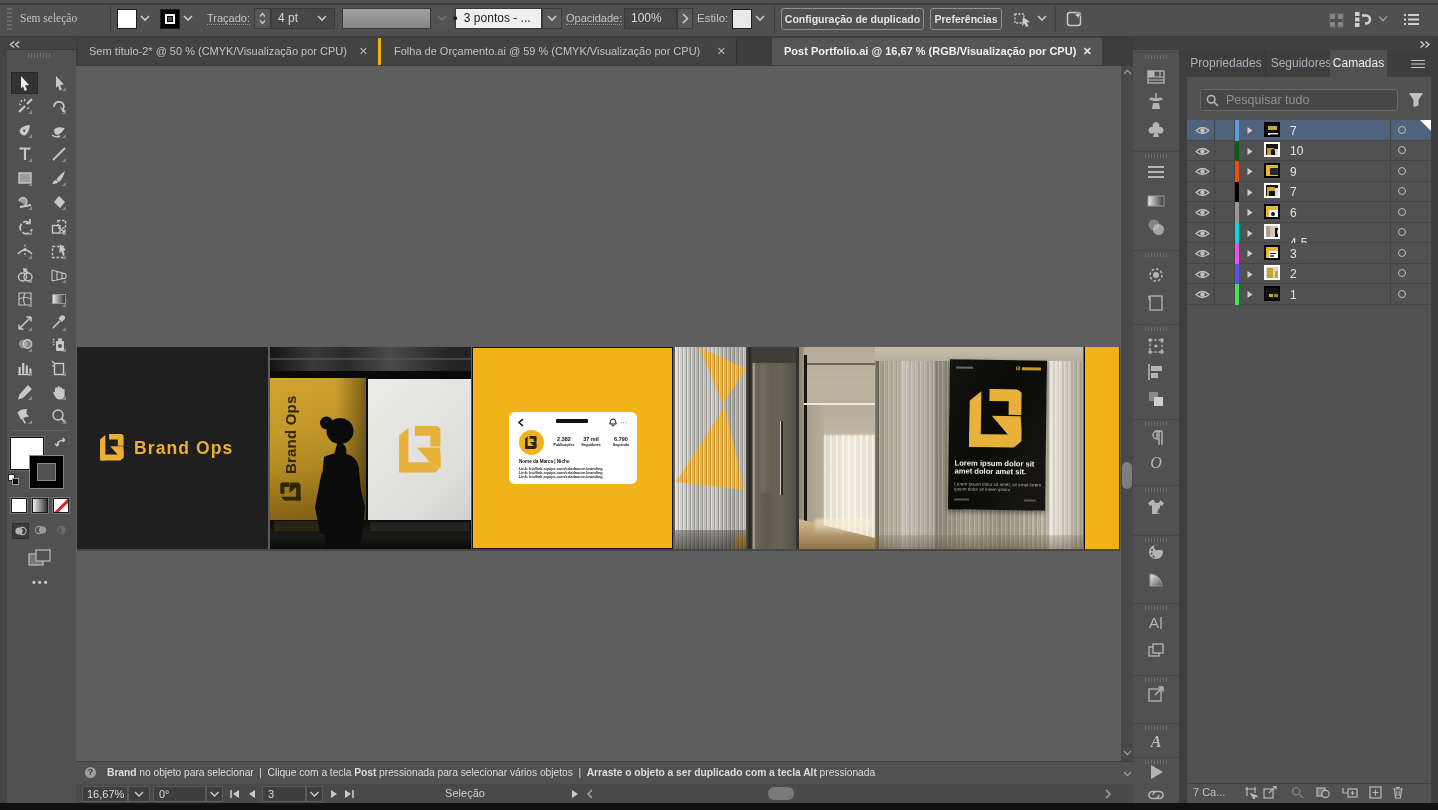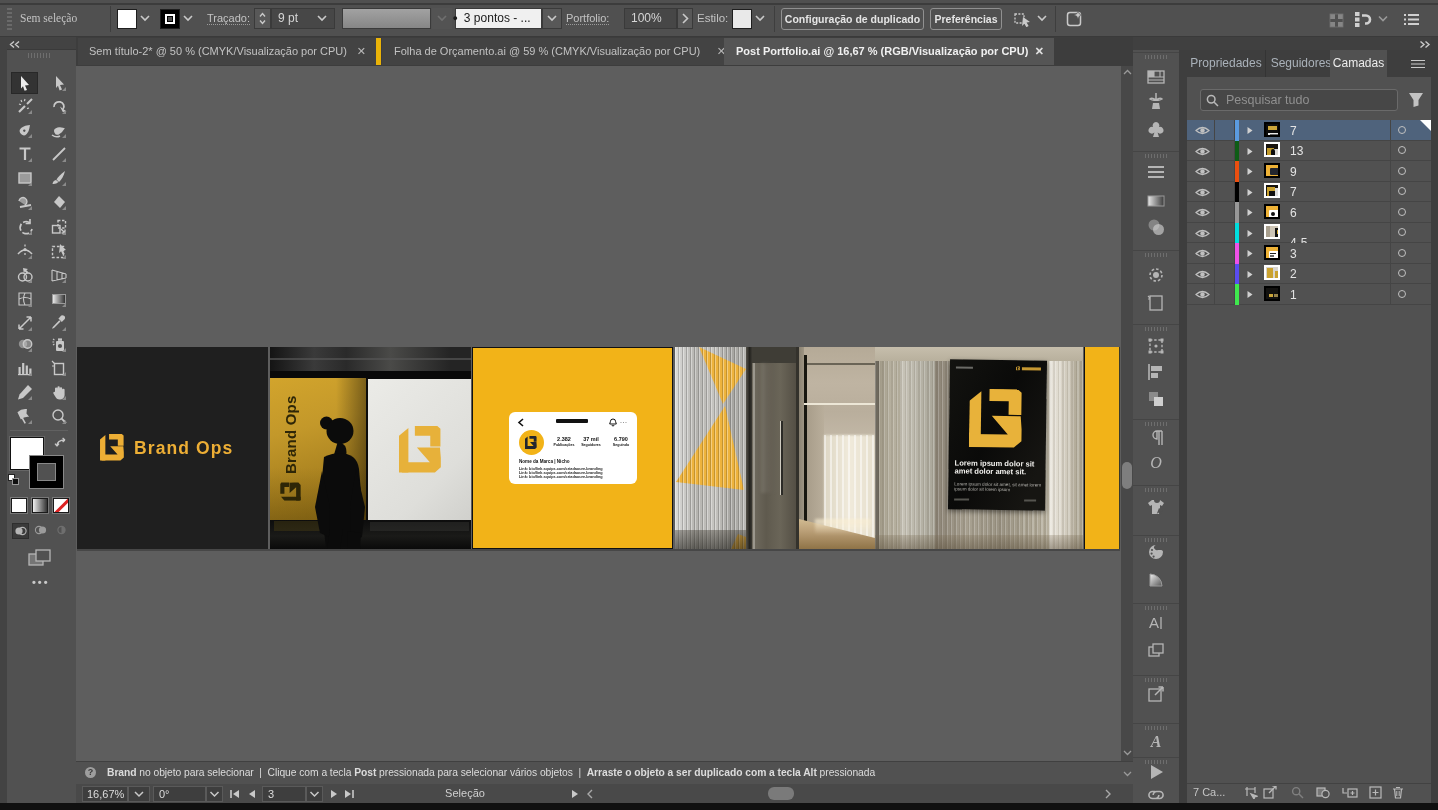--- a/index.html
+++ b/index.html
@@ -35,41 +35,41 @@
   </div>
 <div class="abs" style="left:207px;top:12px;font-size:11px;color:#c3c3c3;border-bottom:1px dotted #9a9a9a;">Traçado:</div>
 
 <div class="abs" style="left:254px;top:8px;width:17px;height:21px;background:#585858;border:1px solid #3a3a3a;">
  <svg width="15" height="19">
       <path d="M5 7.5l2.5-3L10 7.5" stroke="#c9c9c9" stroke-width="1.4" fill="none"></path>
       <path d="M5 11.5l2.5 3 2.5-3" stroke="#c9c9c9" stroke-width="1.4" fill="none"></path>
     </svg>
 </div>
 
-<div class="abs" style="left:271px;top:8px;width:64px;height:21px;background:#474747;border:1px solid #3a3a3a;color:#d6d6d6;font-size:12px;line-height:19px;padding-left:6px;">9 pt</div>
+<div class="abs" style="left:271px;top:8px;width:64px;height:21px;background:#474747;border:1px solid #3a3a3a;color:#d6d6d6;font-size:12px;line-height:19px;padding-left:6px;">4 pt</div>
 <div class="abs" style="left:316px;top:14px;">
     <svg width="12" height="8">
       <path d="M2 2l4 4 4-4" stroke="#c9c9c9" stroke-width="1.6" fill="none"></path>
     </svg>
   </div>
 
 <div class="abs" style="left:342px;top:8px;width:89px;height:21px;background:linear-gradient(#a2a2a2,#868686);border:1px solid #3a3a3a;"></div>
 <div class="abs" style="left:432px;top:8px;width:20px;height:21px;background:#565656;opacity:.55;">
     <svg width="20" height="21">
       <path d="M6 8l4 4 4-4" stroke="#8a8a8a" stroke-width="1.6" fill="none"></path>
     </svg>
   </div>
 
 <div class="abs" style="left:455px;top:8px;width:87px;height:21px;background:#f0f0f0;border:1px solid #3a3a3a;font-size:12px;color:#1a1a1a;line-height:19px;text-align:center;"><span style="font-size:9px;position:relative;top:-1px;left:-10px;">●</span><span style="position:relative;left:-4px;">3 pontos - ...</span></div>
 <div class="abs" style="left:542px;top:8px;width:20px;height:21px;background:#585858;border:1px solid #3a3a3a;">
     <svg width="18" height="19">
       <path d="M5 7l4 4 4-4" stroke="#c9c9c9" stroke-width="1.6" fill="none"></path>
     </svg>
   </div>
-<div class="abs" style="left:566px;top:12px;font-size:11px;color:#c3c3c3;border-bottom:1px dotted #9a9a9a;">Portfolio:</div>
+<div class="abs" style="left:566px;top:12px;font-size:11px;color:#c3c3c3;border-bottom:1px dotted #9a9a9a;">Opacidade:</div>
 <div class="abs" style="left:624px;top:8px;width:53px;height:21px;background:#474747;border:1px solid #3a3a3a;color:#d6d6d6;font-size:12px;line-height:19px;padding-left:6px;">100%</div>
 <div class="abs" style="left:677px;top:8px;width:16px;height:21px;background:#585858;border:1px solid #3a3a3a;">
     <svg width="14" height="19">
       <path d="M5 5l4.5 4.5L5 14" stroke="#c9c9c9" stroke-width="1.6" fill="none"></path>
     </svg>
   </div>
 <div class="abs" style="left:697px;top:12px;font-size:11.5px;color:#c3c3c3;">Estilo:</div>
 <div class="abs" style="left:732px;top:9px;width:20px;height:20px;background:#e9e9e9;border:1px solid #1e1e1e;"></div>
 <div class="abs" style="left:754px;top:14px;">
     <svg width="12" height="8">
@@ -128,23 +128,23 @@
       <rect x="4" y="1" width="11" height="2" fill="#d0d0d0"></rect>
   <rect x="0" y="5.5" width="2" height="2" fill="#d0d0d0"></rect>
       <rect x="4" y="5.5" width="11" height="2" fill="#d0d0d0"></rect>
   <rect x="0" y="10" width="2" height="2" fill="#d0d0d0"></rect>
       <rect x="4" y="10" width="11" height="2" fill="#d0d0d0"></rect>
     </svg>
   </div>
 
 <div class="abs" id="tabrow" style="left:76px;top:37px;width:1057px;height:29px;background:#3d3d3d;"></div>
 
-<div class="abs" style="left:78px;top:38px;width:303px;height:27px;background:#434343;border-right:5px solid #eab308;color:#c2c2c2;font-size:11px;line-height:27px;padding-left:11px;white-space:nowrap;">Sem título-2* @ 50 % (CMYK/Visualização por CPU)<span style="position:absolute;right:10px;top:0;color:#b9b9b9;font-size:11px;">✕</span></div>
+<div class="abs" style="left:78px;top:38px;width:303px;height:27px;background:#434343;border-right:3px solid #eab308;color:#c2c2c2;font-size:11px;line-height:27px;padding-left:11px;white-space:nowrap;">Sem título-2* @ 50 % (CMYK/Visualização por CPU)<span style="position:absolute;right:10px;top:0;color:#b9b9b9;font-size:11px;">✕</span></div>
 <div class="abs" style="left:382px;top:38px;width:355px;height:27px;background:#434343;border-right:1px solid #333333;color:#c2c2c2;font-size:11px;line-height:27px;padding-left:12px;white-space:nowrap;">Folha de Orçamento.ai @ 59 % (CMYK/Visualização por CPU)<span style="position:absolute;right:10px;top:0;color:#b9b9b9;font-size:11px;">✕</span></div>
-<div class="abs" style="left:724px;top:38px;width:330px;height:27px;background:#555555;color:#f0f0f0;font-size:11px;font-weight:bold;line-height:27px;padding-left:12px;white-space:nowrap;">Post Portfolio.ai @ 16,67 % (RGB/Visualização por CPU)<span style="position:absolute;right:10px;top:0;color:#e2e2e2;font-size:11px;font-weight:bold;">✕</span></div>
+<div class="abs" style="left:772px;top:38px;width:330px;height:27px;background:#555555;color:#f0f0f0;font-size:11px;font-weight:bold;line-height:27px;padding-left:12px;white-space:nowrap;">Post Portfolio.ai @ 16,67 % (RGB/Visualização por CPU)<span style="position:absolute;right:10px;top:0;color:#e2e2e2;font-size:11px;font-weight:bold;">✕</span></div>
 
 <div class="abs" id="lefttool" style="left:0;top:37px;width:76px;height:766px;background:#515151;"></div>
 <div class="abs" style="left:0;top:37px;width:76px;height:13px;background:#434343;border-bottom:1px solid #3a3a3a;"></div>
 <div class="abs" style="left:9px;top:41px;">
     <svg width="12" height="7">
       <path d="M5 .5 L1.5 3.5 L5 6.5 M10 .5 L6.5 3.5 L10 6.5" stroke="#c9c9c9" stroke-width="1.4" fill="none"></path>
     </svg>
   </div>
 <div class="abs" style="left:28px;top:53px;width:22px;height:5px;background:repeating-linear-gradient(90deg,#6e6e6e 0 1px,#515151 1px 3px);"></div>
 <div class="abs" style="left:0;top:37px;width:7px;height:766px;background:#434343;"></div>
@@ -884,21 +884,21 @@
     <svg width="8" height="9">
       <path d="M1.5 1 L6.5 4.5 L1.5 8Z" fill="#d0d0d0"></path>
     </svg>
   </div>
 <div class="abs" style="left:1264px;top:142.0px;width:16px;height:15px;border:2px solid #fff;overflow:hidden;">
     <div style="position:absolute;inset:0;background:#18140e;"></div>
     <div style="position:absolute;left:1px;top:4px;width:7px;height:10px;background:#c29b2b;"></div>
     <div style="position:absolute;left:8px;top:5px;width:6px;height:9px;background:#d8d6d2;"></div>
     <div style="position:absolute;left:5px;top:5px;width:4px;height:9px;background:#0c0c0c;border-radius:2px;"></div>
   </div>
-<div class="abs" style="left:1290px;top:144.0px;font-size:12px;color:#e4e4e4;">13</div>
+<div class="abs" style="left:1290px;top:144.0px;font-size:12px;color:#e4e4e4;">10</div>
 <div class="abs" style="left:1390px;top:140.5px;width:1px;height:20.5px;background:#454545;"></div>
 <div class="abs" style="left:1398px;top:146.0px;width:8px;height:8px;border:1.3px solid #c0c0c0;border-radius:50%;"></div>
 <div class="abs" style="left:1187px;top:161.0px;width:244px;height:20.5px;background:#515151;border-bottom:1px solid #454545;"></div>
 <div class="abs" style="left:1195px;top:166.0px;">
     <svg width="15" height="11" fill="none">
       <path d="M1 5.5 Q7.5 -0.5 14 5.5 Q7.5 11.5 1 5.5Z" stroke="#c0c0c0" stroke-width="1.2"></path>
       <circle cx="7.5" cy="5.5" r="2.2" fill="#c0c0c0"></circle>
     </svg>
   </div>
 <div class="abs" style="left:1214px;top:161.0px;width:1px;height:20.5px;background:#454545;"></div>

